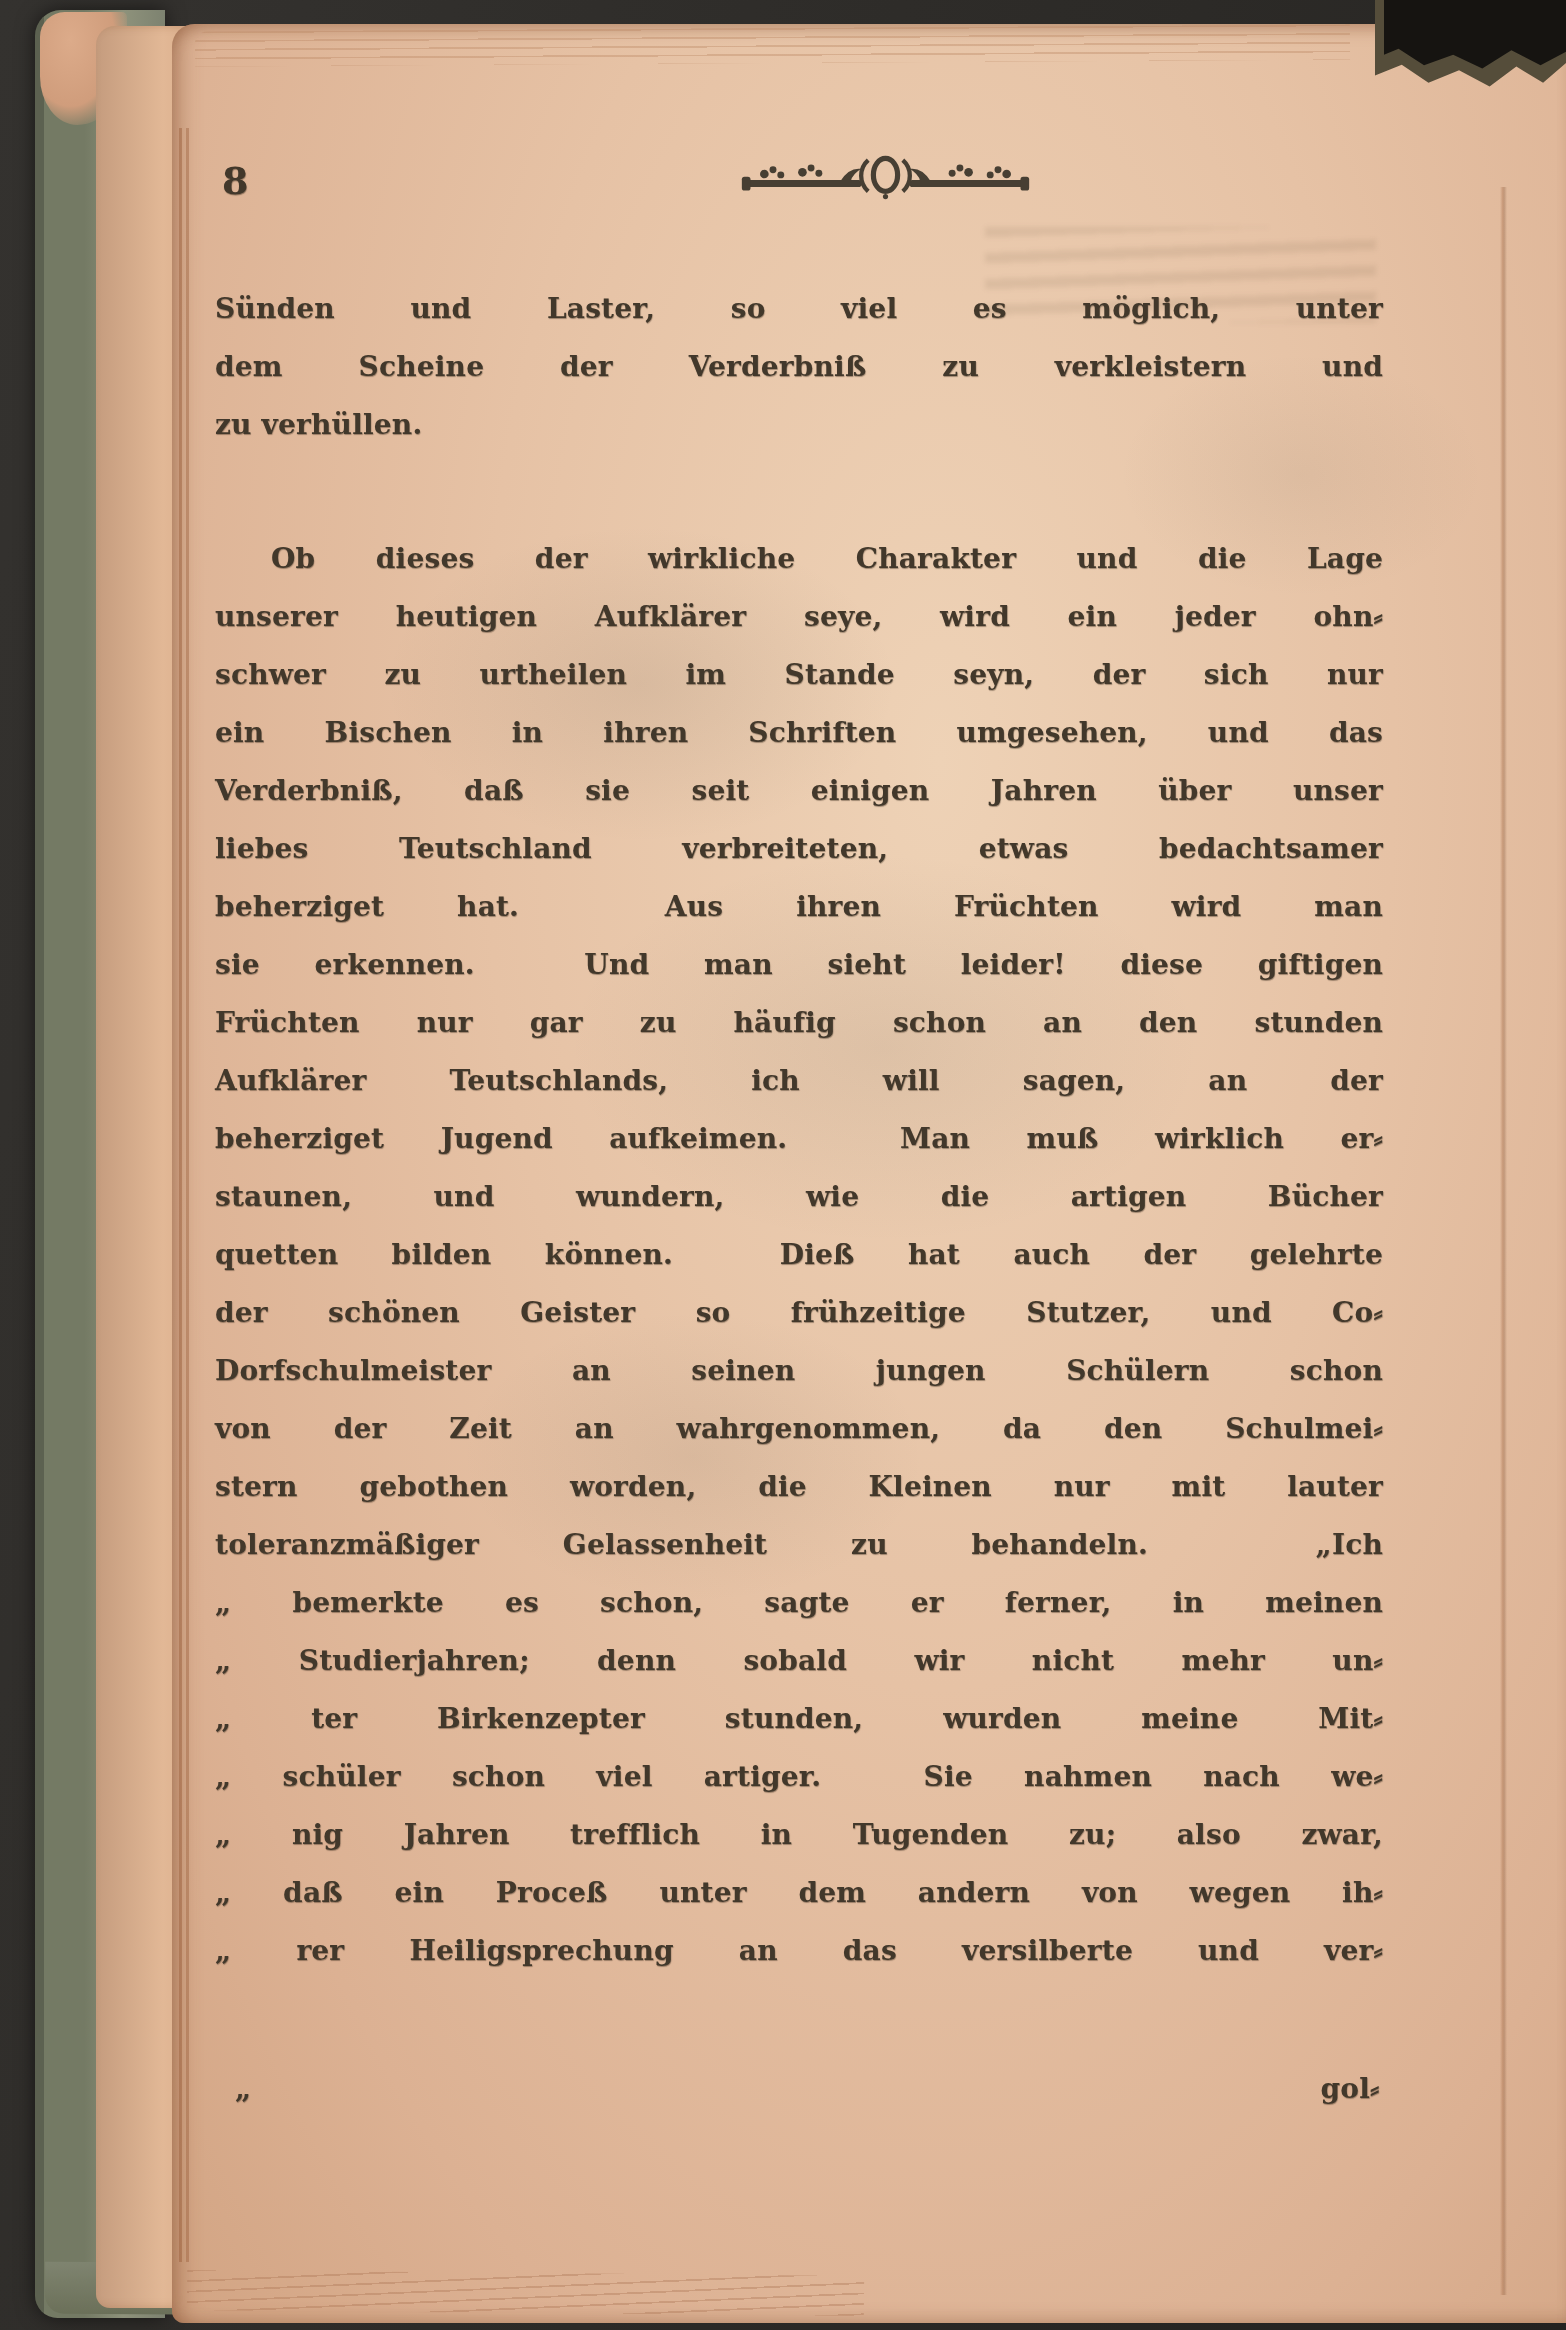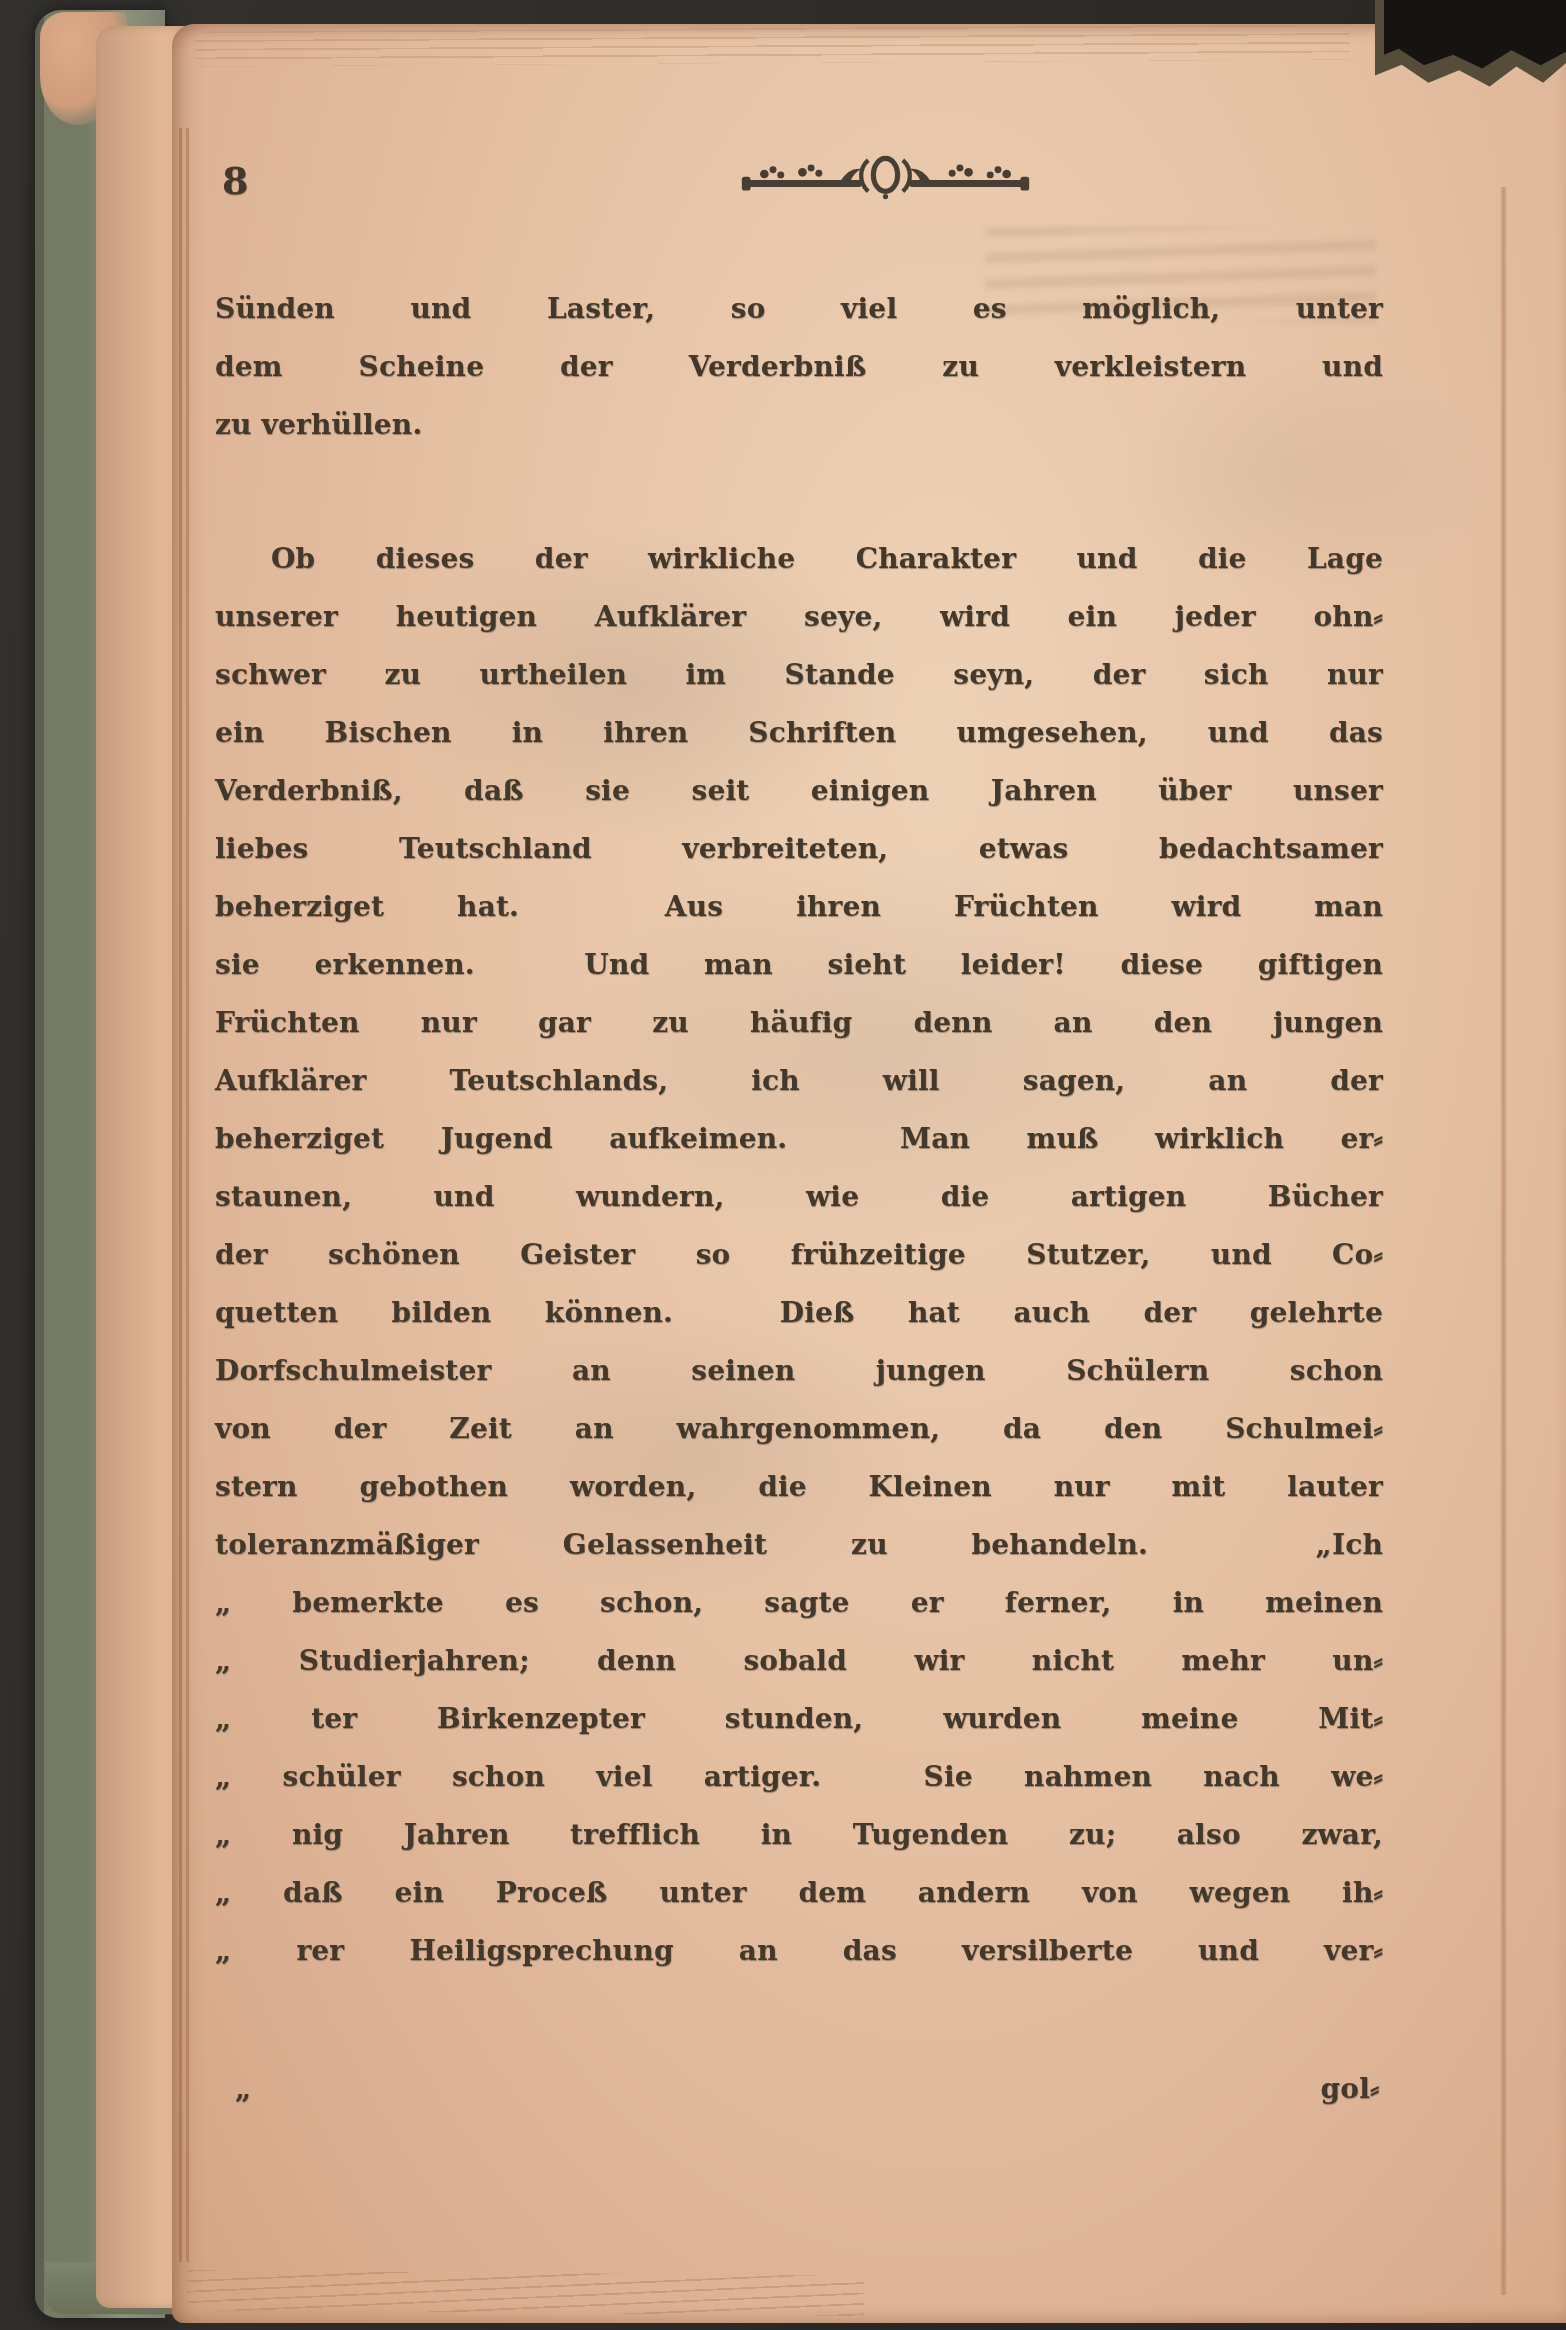--- a/index.html
+++ b/index.html
@@ -138,26 +138,26 @@
       </div>
       <div class="para indented">
         <div class="line">Ob dieses der wirkliche Charakter und die Lage</div>
         <div class="line">unserer heutigen Aufklärer seye, wird ein jeder ohn⸗</div>
         <div class="line">schwer zu urtheilen im Stande seyn, der sich nur</div>
         <div class="line">ein Bischen in ihren Schriften umgesehen, und das</div>
         <div class="line">Verderbniß, daß sie seit einigen Jahren über unser</div>
         <div class="line">liebes Teutschland verbreiteten, etwas bedachtsamer</div>
         <div class="line">beherziget hat.  Aus ihren Früchten wird man</div>
         <div class="line">sie erkennen.  Und man sieht leider! diese giftigen</div>
-        <div class="line">Früchten nur gar zu häufig denn an den jungen</div>
+        <div class="line">Früchten nur gar zu häufig schon an den stunden</div>
         <div class="line">Aufklärer Teutschlands, ich will sagen, an der</div>
         <div class="line">beherziget Jugend aufkeimen.  Man muß wirklich er⸗</div>
         <div class="line">staunen, und wundern, wie die artigen Bücher</div>
+        <div class="line">quetten bilden können.  Dieß hat auch der gelehrte</div>
         <div class="line">der schönen Geister so frühzeitige Stutzer, und Co⸗</div>
-        <div class="line">quetten bilden können.  Dieß hat auch der gelehrte</div>
         <div class="line">Dorfschulmeister an seinen jungen Schülern schon</div>
         <div class="line">von der Zeit an wahrgenommen, da den Schulmei⸗</div>
         <div class="line">stern gebothen worden, die Kleinen nur mit lauter</div>
         <div class="line">toleranzmäßiger Gelassenheit zu behandeln.  „Ich</div>
         <div class="line">„ bemerkte es schon, sagte er ferner, in meinen</div>
         <div class="line">„ Studierjahren; denn sobald wir nicht mehr un⸗</div>
         <div class="line">„ ter Birkenzepter stunden, wurden meine Mit⸗</div>
         <div class="line">„ schüler schon viel artiger.  Sie nahmen nach we⸗</div>
         <div class="line">„ nig Jahren trefflich in Tugenden zu; also zwar,</div>
         <div class="line">„ daß ein Proceß unter dem andern von wegen ih⸗</div>

